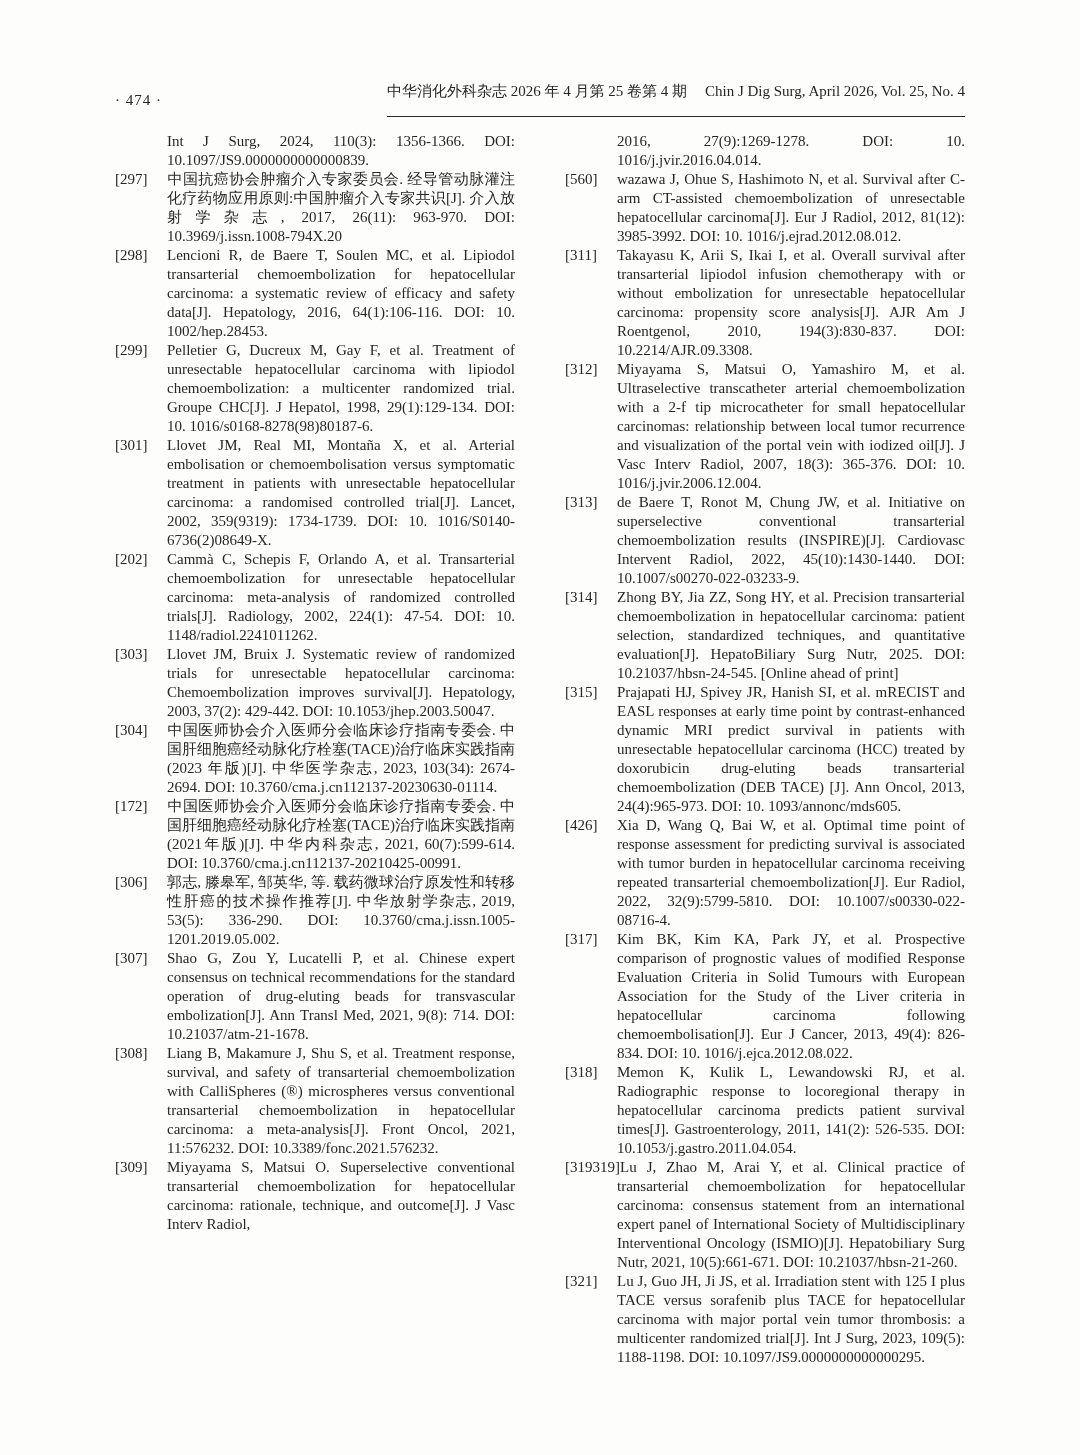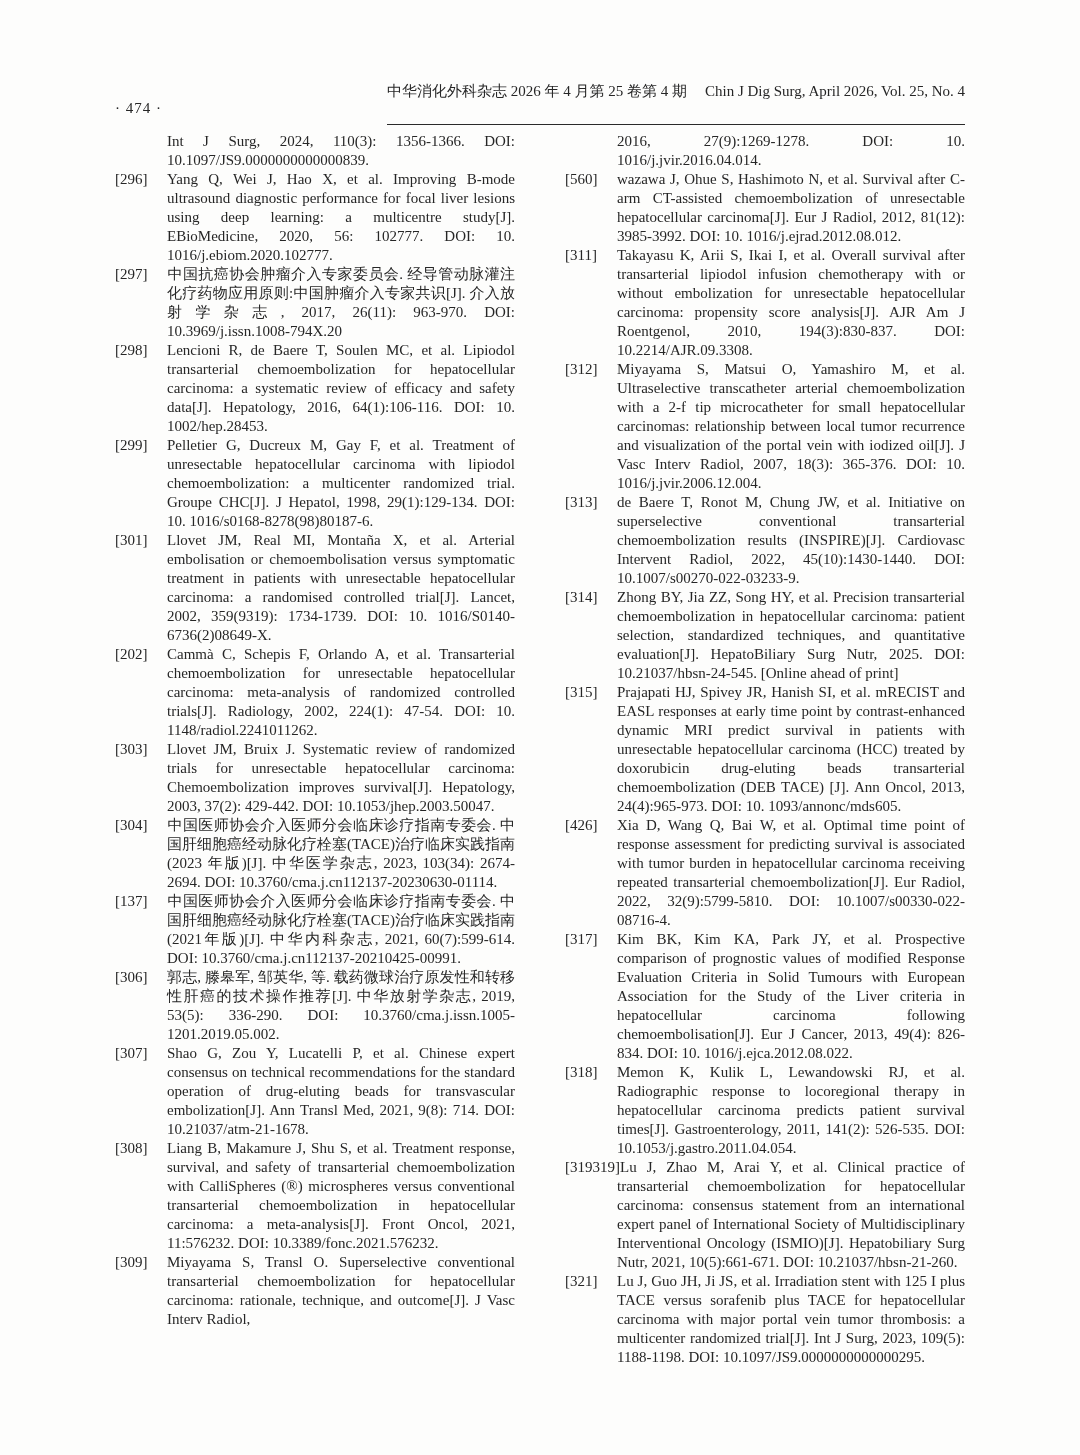--- a/index.html
+++ b/index.html
@@ -25,21 +25,21 @@
     justify-content: space-between;
     align-items: flex-end;
     font-size: 15px;
   }
   .page-num {
     padding-bottom: 8px;
     letter-spacing: 1px;
   }
   .journal-ref {
     border-bottom: 1.5px solid #2a2a2a;
-    padding-bottom: 23px;
+    padding-bottom: 15px;
     white-space: nowrap;
   }
   .journal-ref .jr-en {
     margin-left: 18px;
   }
   .columns {
     position: absolute;
     top: 132px;
     left: 115px;
     width: 850px;
@@ -73,46 +73,45 @@
     <div class="journal-ref">
       <span class="jr-cn">中华消化外科杂志 2026 年 4 月第 25 卷第 4 期</span><span class="jr-en">Chin J Dig Surg, April 2026, Vol. 25, No. 4</span>
     </div>
   </div>
 
   <div class="columns">
     <div class="col">
 
         <div class="ref"><span class="ref-label"></span><span class="ref-text">Int J Surg, 2024, 110(3): 1356-1366. DOI: 10.1097/JS9.0000000000000839.</span></div>
 
-        <div class="ref"><span class="ref-label">[296]</span><span class="ref-text">Yang Q, Wei J, Hao X, et al. Improving B-mode ultrasound diagnostic performance for focal liver lesions using deep learning: a multicentre study[J]. EBioMedicine, 2020, 56: 102777. DOI: 10. 1016/j.ebiom.2020.102777.</span></div>
 
         <div class="ref"><span class="ref-label">[297]</span><span class="ref-text">中国抗癌协会肿瘤介入专家委员会. 经导管动脉灌注化疗药物应用原则:中国肿瘤介入专家共识[J]. 介入放射学杂志, 2017, 26(11): 963-970. DOI: 10.3969/j.issn.1008-794X.20</span></div>
 
         <div class="ref"><span class="ref-label">[298]</span><span class="ref-text">Lencioni R, de Baere T, Soulen MC, et al. Lipiodol transarterial chemoembolization for hepatocellular carcinoma: a systematic review of efficacy and safety data[J]. Hepatology, 2016, 64(1):106-116. DOI: 10. 1002/hep.28453.</span></div>
 
         <div class="ref"><span class="ref-label">[299]</span><span class="ref-text">Pelletier G, Ducreux M, Gay F, et al. Treatment of unresectable hepatocellular carcinoma with lipiodol chemoembolization: a multicenter randomized trial. Groupe CHC[J]. J Hepatol, 1998, 29(1):129-134. DOI: 10. 1016/s0168-8278(98)80187-6.</span></div>
 
 
         <div class="ref"><span class="ref-label">[301]</span><span class="ref-text">Llovet JM, Real MI, Montaña X, et al. Arterial embolisation or chemoembolisation versus symptomatic treatment in patients with unresectable hepatocellular carcinoma: a randomised controlled trial[J]. Lancet, 2002, 359(9319): 1734-1739. DOI: 10. 1016/S0140-6736(2)08649-X.</span></div>
 
         <div class="ref"><span class="ref-label">[202]</span><span class="ref-text">Cammà C, Schepis F, Orlando A, et al. Transarterial chemoembolization for unresectable hepatocellular carcinoma: meta-analysis of randomized controlled trials[J]. Radiology, 2002, 224(1): 47-54. DOI: 10. 1148/radiol.2241011262.</span></div>
 
         <div class="ref"><span class="ref-label">[303]</span><span class="ref-text">Llovet JM, Bruix J. Systematic review of randomized trials for unresectable hepatocellular carcinoma: Chemoembolization improves survival[J]. Hepatology, 2003, 37(2): 429-442. DOI: 10.1053/jhep.2003.50047.</span></div>
 
         <div class="ref"><span class="ref-label">[304]</span><span class="ref-text">中国医师协会介入医师分会临床诊疗指南专委会. 中国肝细胞癌经动脉化疗栓塞(TACE)治疗临床实践指南(2023 年版)[J]. 中华医学杂志, 2023, 103(34): 2674-2694. DOI: 10.3760/cma.j.cn112137-20230630-01114.</span></div>
 
-        <div class="ref"><span class="ref-label">[137]</span><span class="ref-text">中国医师协会介入医师分会临床诊疗指南专委会. 中国肝细胞癌经动脉化疗栓塞(TACE)治疗临床实践指南(2021年版)[J]. 中华内科杂志, 2021, 60(7):599-614. DOI: 10.3760/cma.j.cn112137-20210425-00991.</span></div>
+        <div class="ref"><span class="ref-label">[172]</span><span class="ref-text">中国医师协会介入医师分会临床诊疗指南专委会. 中国肝细胞癌经动脉化疗栓塞(TACE)治疗临床实践指南(2021年版)[J]. 中华内科杂志, 2021, 60(7):599-614. DOI: 10.3760/cma.j.cn112137-20210425-00991.</span></div>
 
         <div class="ref"><span class="ref-label">[306]</span><span class="ref-text">郭志, 滕皋军, 邹英华, 等. 载药微球治疗原发性和转移性肝癌的技术操作推荐[J]. 中华放射学杂志, 2019, 53(5): 336-290. DOI: 10.3760/cma.j.issn.1005-1201.2019.05.002.</span></div>
 
         <div class="ref"><span class="ref-label">[307]</span><span class="ref-text">Shao G, Zou Y, Lucatelli P, et al. Chinese expert consensus on technical recommendations for the standard operation of drug-eluting beads for transvascular embolization[J]. Ann Transl Med, 2021, 9(8): 714. DOI: 10.21037/atm-21-1678.</span></div>
 
         <div class="ref"><span class="ref-label">[308]</span><span class="ref-text">Liang B, Makamure J, Shu S, et al. Treatment response, survival, and safety of transarterial chemoembolization with CalliSpheres (®) microspheres versus conventional transarterial chemoembolization in hepatocellular carcinoma: a meta-analysis[J]. Front Oncol, 2021, 11:576232. DOI: 10.3389/fonc.2021.576232.</span></div>
 
-        <div class="ref"><span class="ref-label">[309]</span><span class="ref-text">Miyayama S, Transl O. Superselective conventional transarterial chemoembolization for hepatocellular carcinoma: rationale, technique, and outcome[J]. J Vasc Interv Radiol,</span></div>
+        <div class="ref"><span class="ref-label">[309]</span><span class="ref-text">Miyayama S, Matsui O. Superselective conventional transarterial chemoembolization for hepatocellular carcinoma: rationale, technique, and outcome[J]. J Vasc Interv Radiol,</span></div>
       </div>
     <div class="col">
 
         <div class="ref"><span class="ref-label"></span><span class="ref-text">2016, 27(9):1269-1278. DOI: 10. 1016/j.jvir.2016.04.014.</span></div>
 
         <div class="ref"><span class="ref-label">[560]</span><span class="ref-text">wazawa J, Ohue S, Hashimoto N, et al. Survival after C-arm CT-assisted chemoembolization of unresectable hepatocellular carcinoma[J]. Eur J Radiol, 2012, 81(12): 3985-3992. DOI: 10. 1016/j.ejrad.2012.08.012.</span></div>
 
         <div class="ref"><span class="ref-label">[311]</span><span class="ref-text">Takayasu K, Arii S, Ikai I, et al. Overall survival after transarterial lipiodol infusion chemotherapy with or without embolization for unresectable hepatocellular carcinoma: propensity score analysis[J]. AJR Am J Roentgenol, 2010, 194(3):830-837. DOI: 10.2214/AJR.09.3308.</span></div>
 
         <div class="ref"><span class="ref-label">[312]</span><span class="ref-text">Miyayama S, Matsui O, Yamashiro M, et al. Ultraselective transcatheter arterial chemoembolization with a 2-f tip microcatheter for small hepatocellular carcinomas: relationship between local tumor recurrence and visualization of the portal vein with iodized oil[J]. J Vasc Interv Radiol, 2007, 18(3): 365-376. DOI: 10. 1016/j.jvir.2006.12.004.</span></div>

